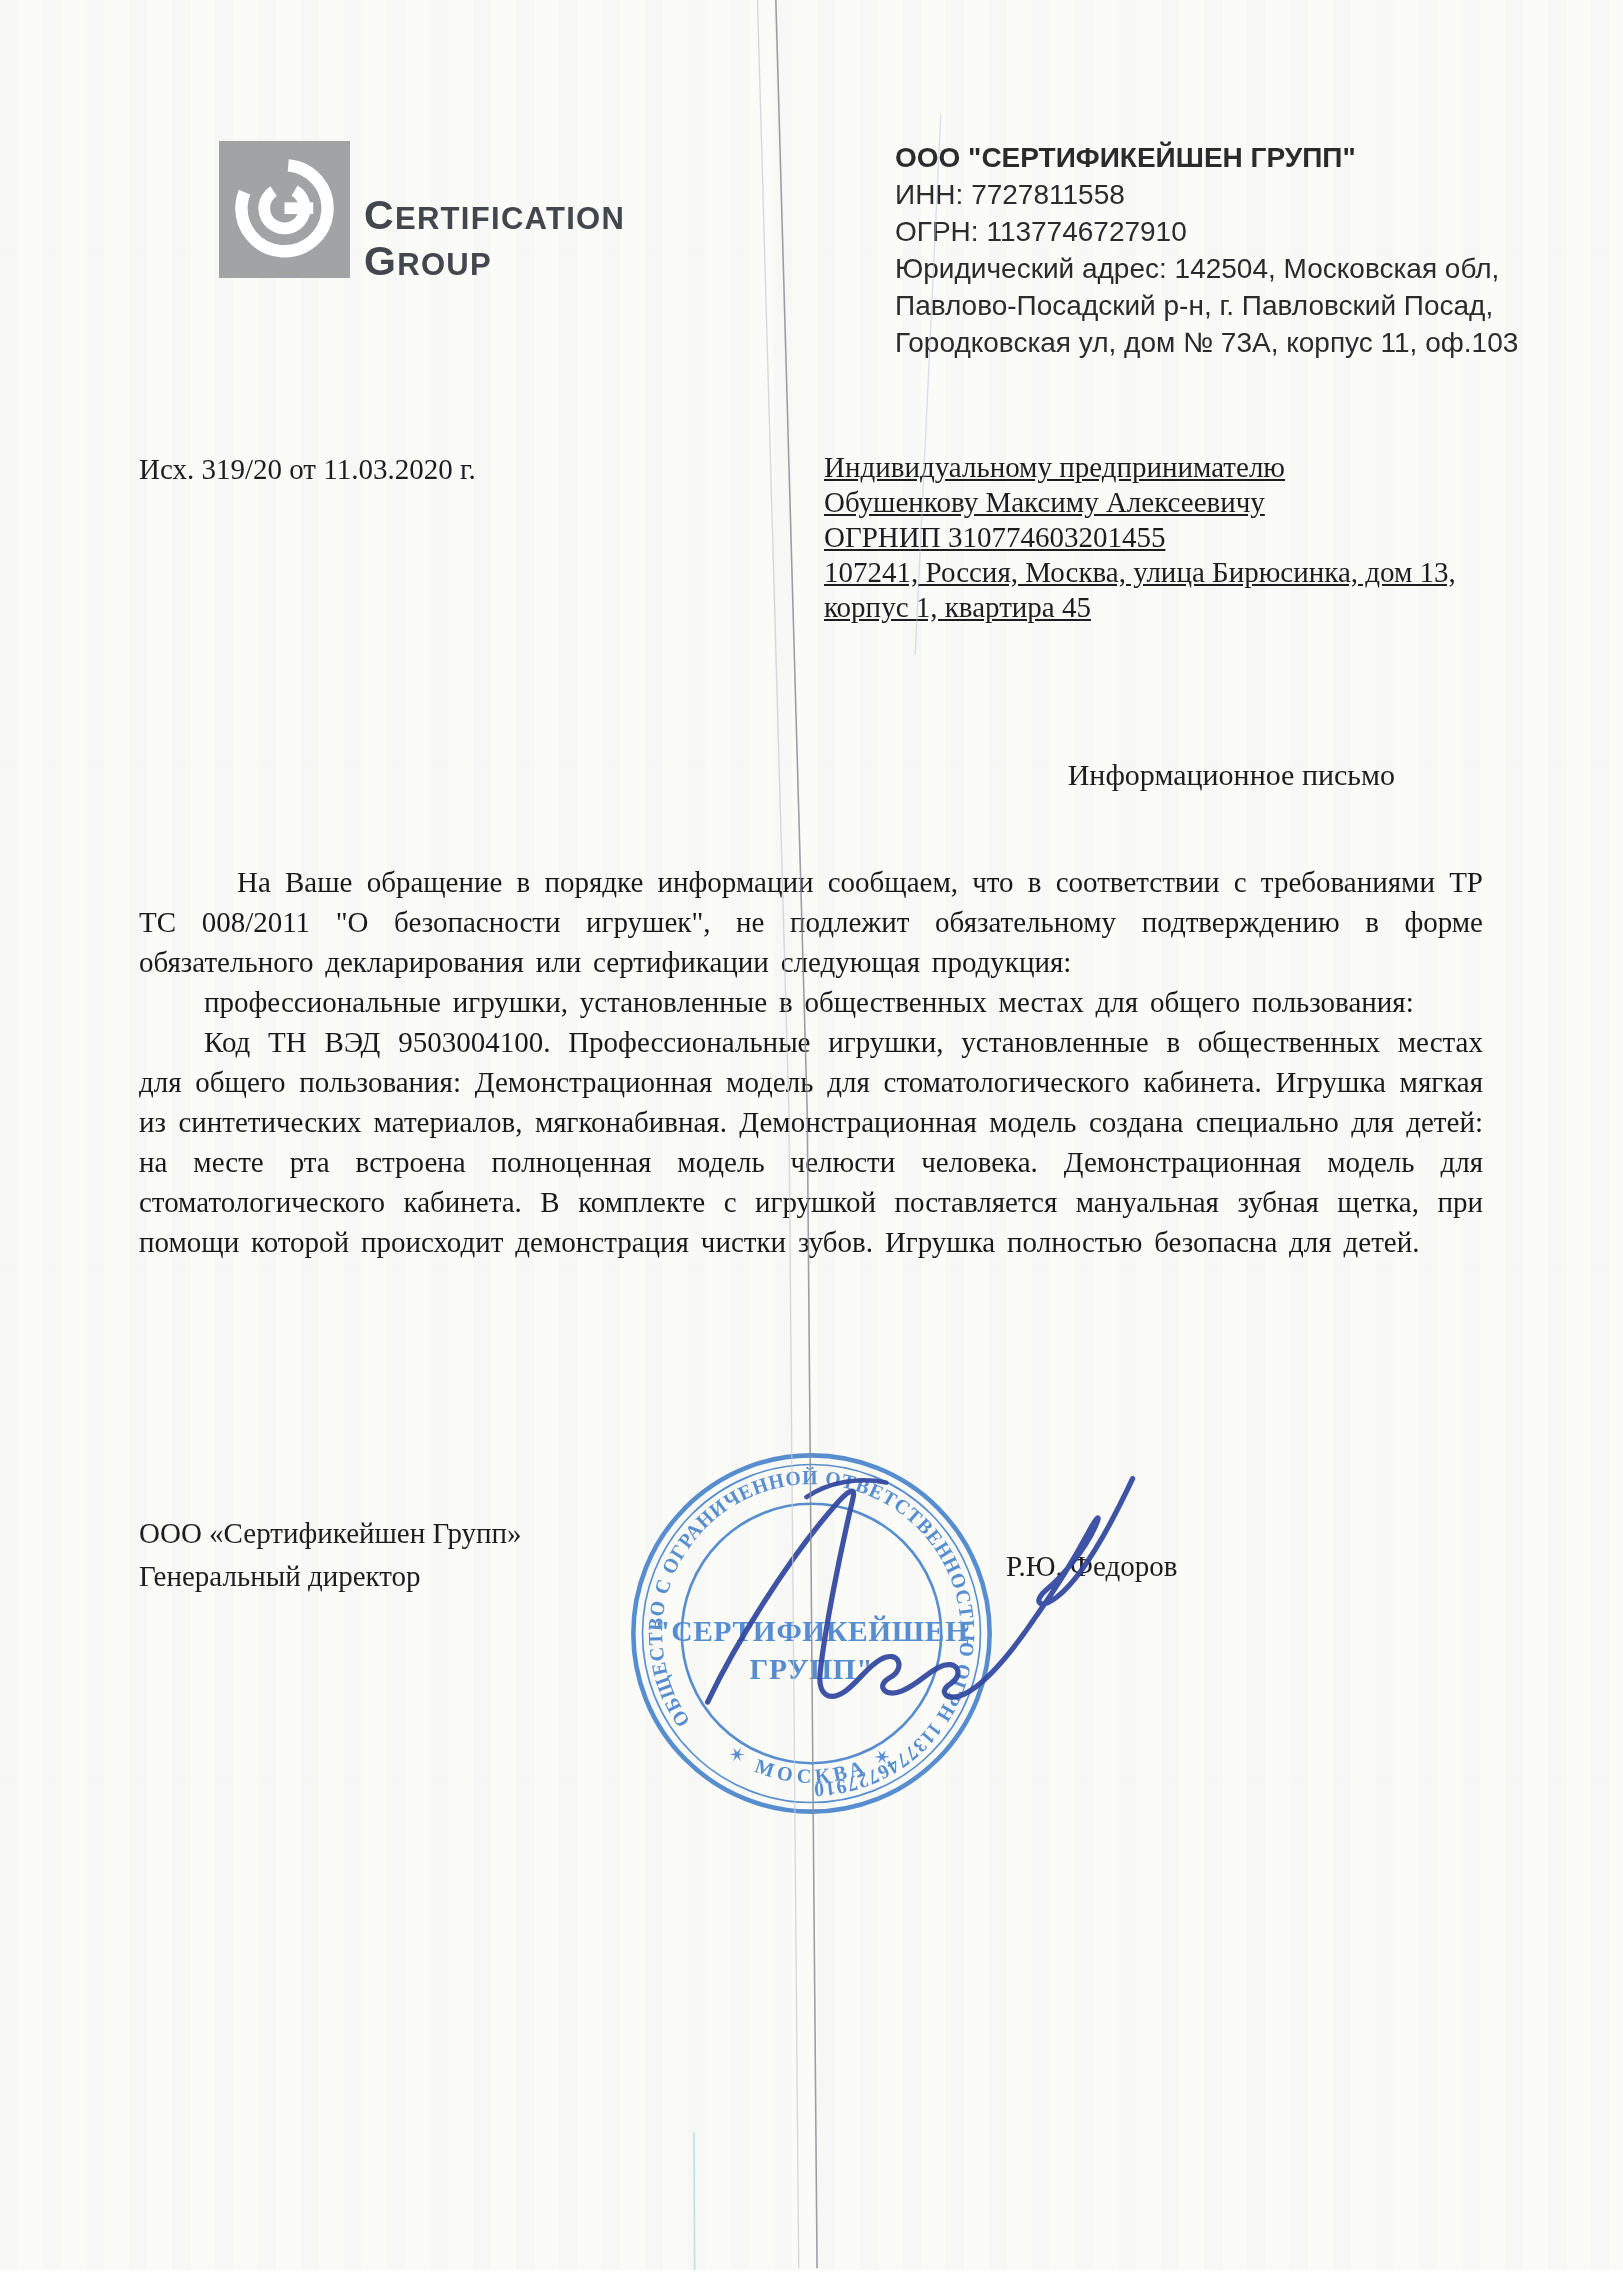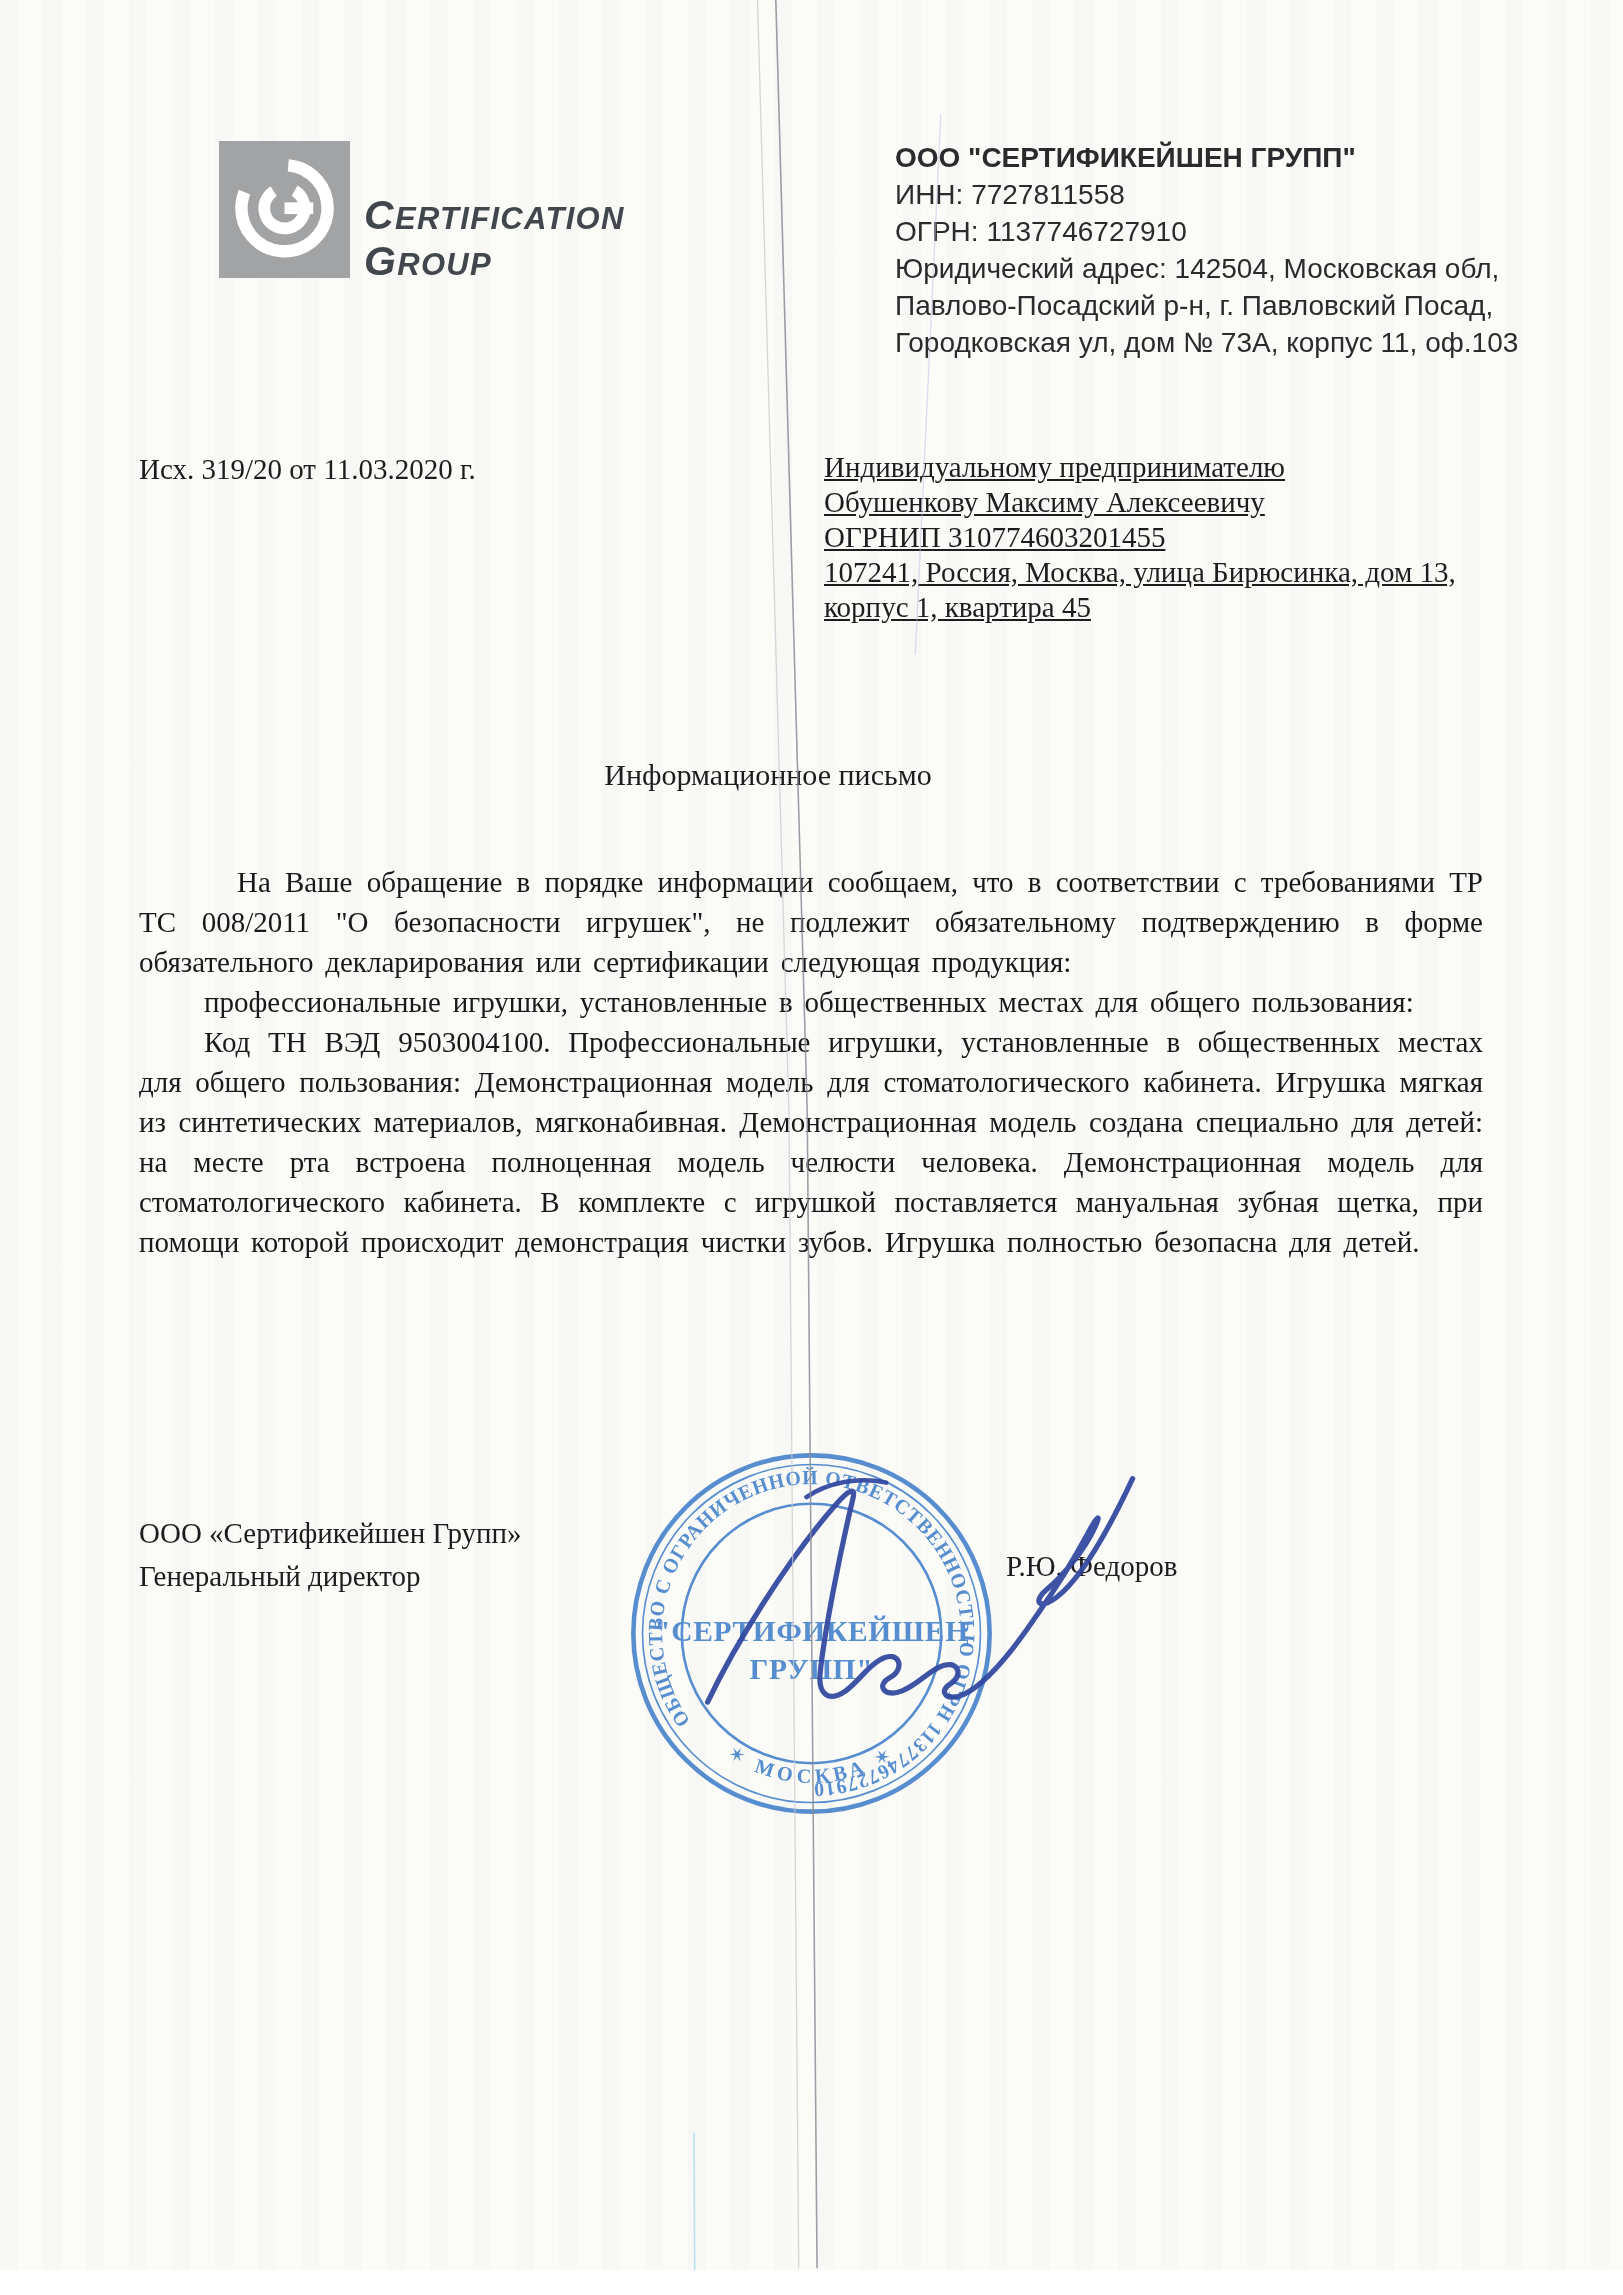--- a/index.html
+++ b/index.html
@@ -20,40 +20,40 @@
     left: 219px; top: 141px; width: 131px; height: 137px;
     background: #a2a3a5;
   }
   .logo-wordmark {
     left: 364px; top: 194px;
     font-family: "Liberation Sans", sans-serif;
     font-weight: 700;
     color: #42474d;
     letter-spacing: 1.3px;
   }
-  .logo-line { font-size: 31px; line-height: 42px; text-transform: uppercase; font-style: italic; }
+  .logo-line { font-size: 31px; line-height: 42px; text-transform: uppercase; }
   .logo-line::first-letter { font-size: 41px; }
 
   .company-block {
     left: 895px; top: 139px;
     font-family: "Liberation Sans", sans-serif;
     font-size: 28px; line-height: 37px;
     color: #2b2b2d;
     white-space: nowrap;
   }
   .company-name { font-weight: 700; }
 
   
   .reference-line { left: 139px; top: 453px; font-size: 29px; white-space: nowrap; }
   .addressee-block { left: 824px; top: 450px; font-size: 29px; line-height: 35px; white-space: nowrap; text-decoration: underline; }
 
   
   .letter-title {
     left: 141px; top: 758px; width: 1254px;
-    font-size: 30px; text-align: center;
+    font-size: 30px; text-align: right;
   }
   .letter-body {
     left: 139px; top: 862px; width: 1344px;
     font-size: 29px; line-height: 40px;
     text-align: justify;
     word-spacing: 4.6px;
     color: #19191b;
   }
   .letter-body p { margin: 0; text-indent: 65px; }
   .letter-body p.first { text-indent: 98px; }

